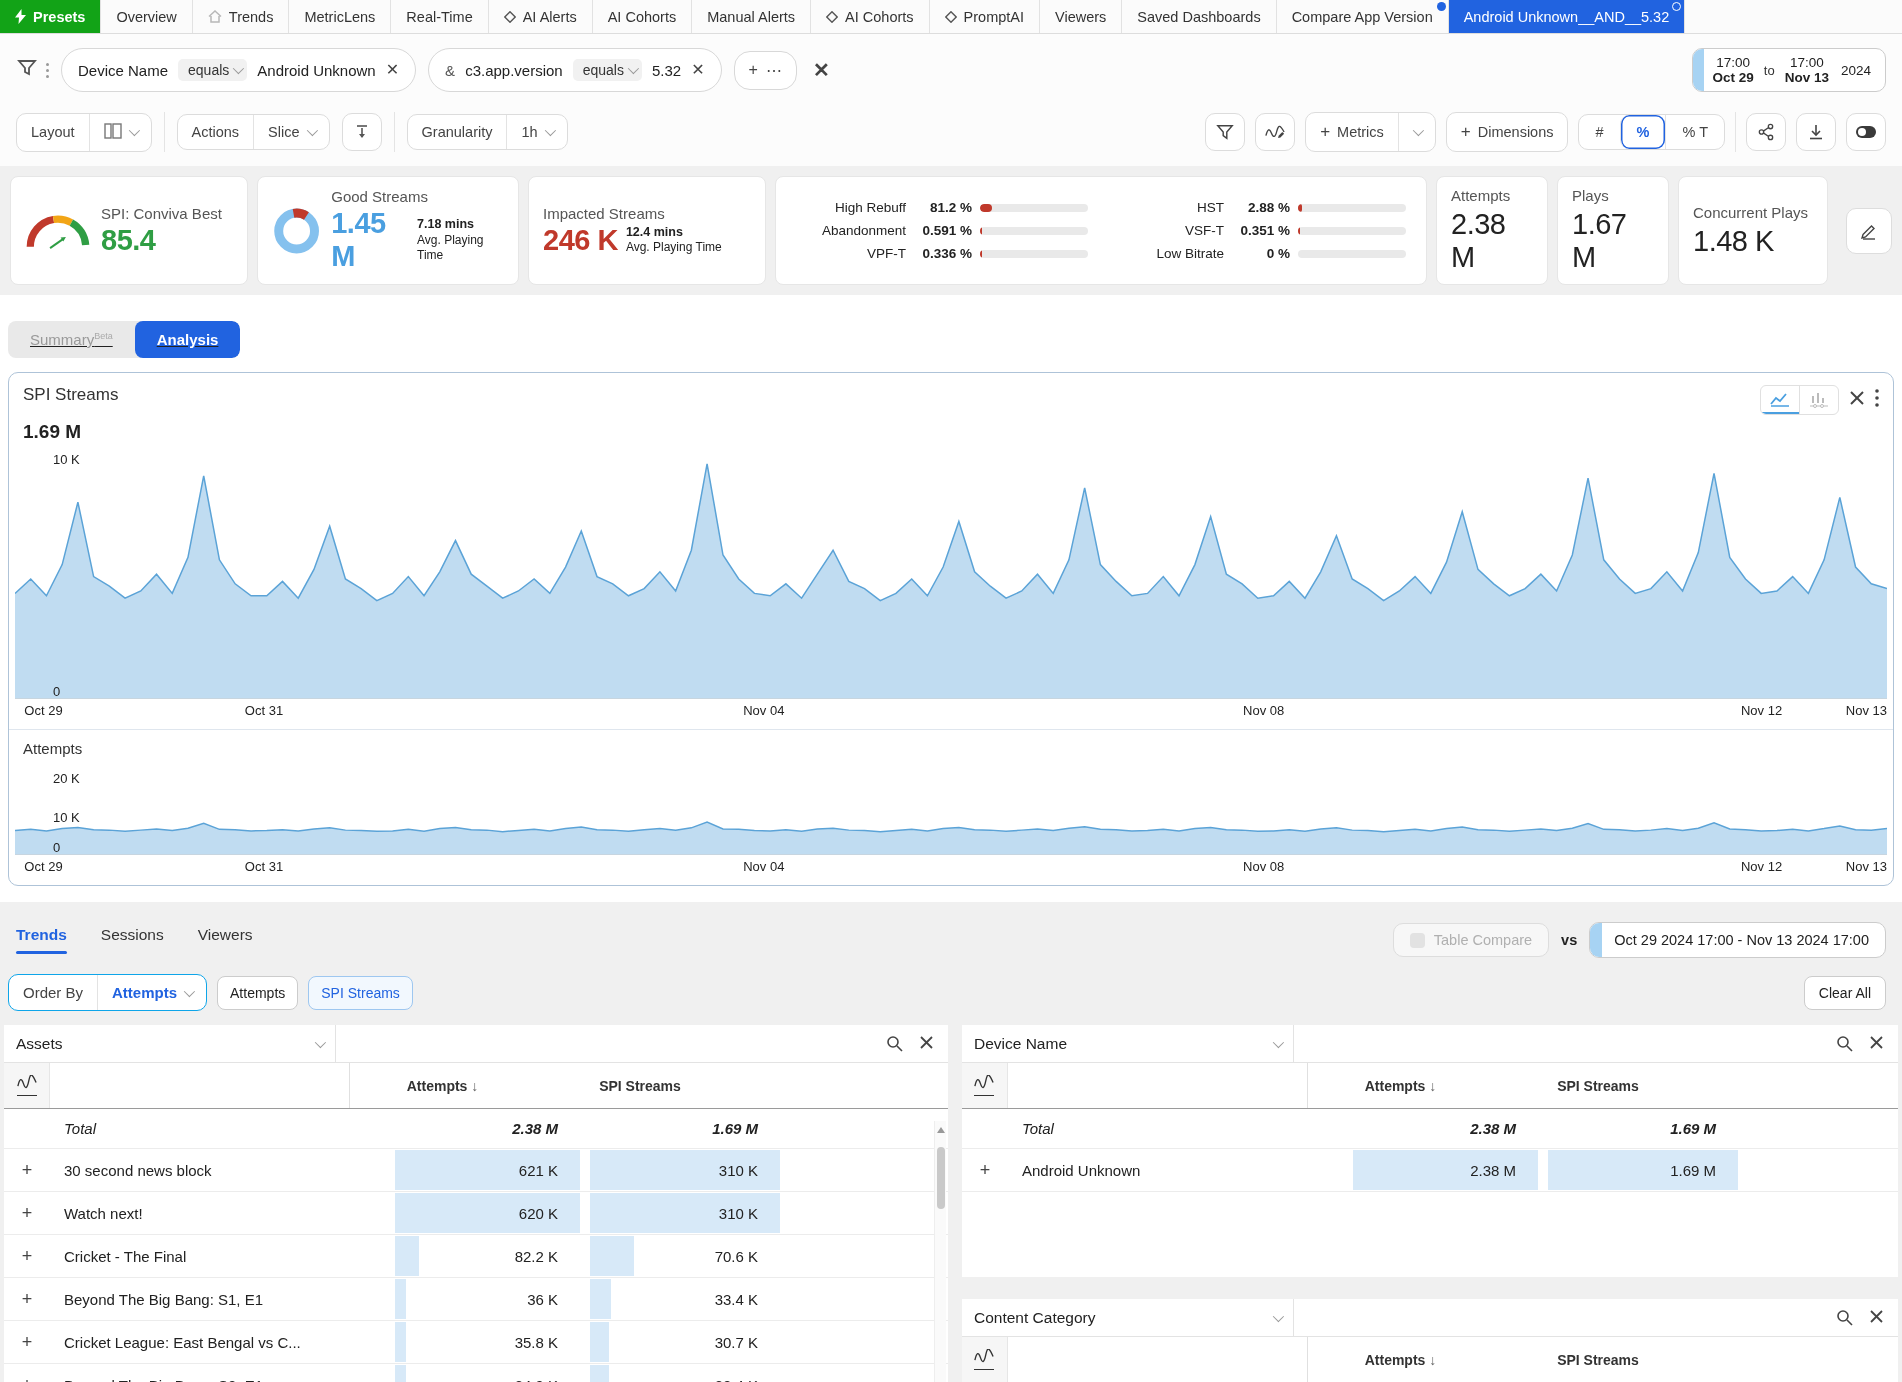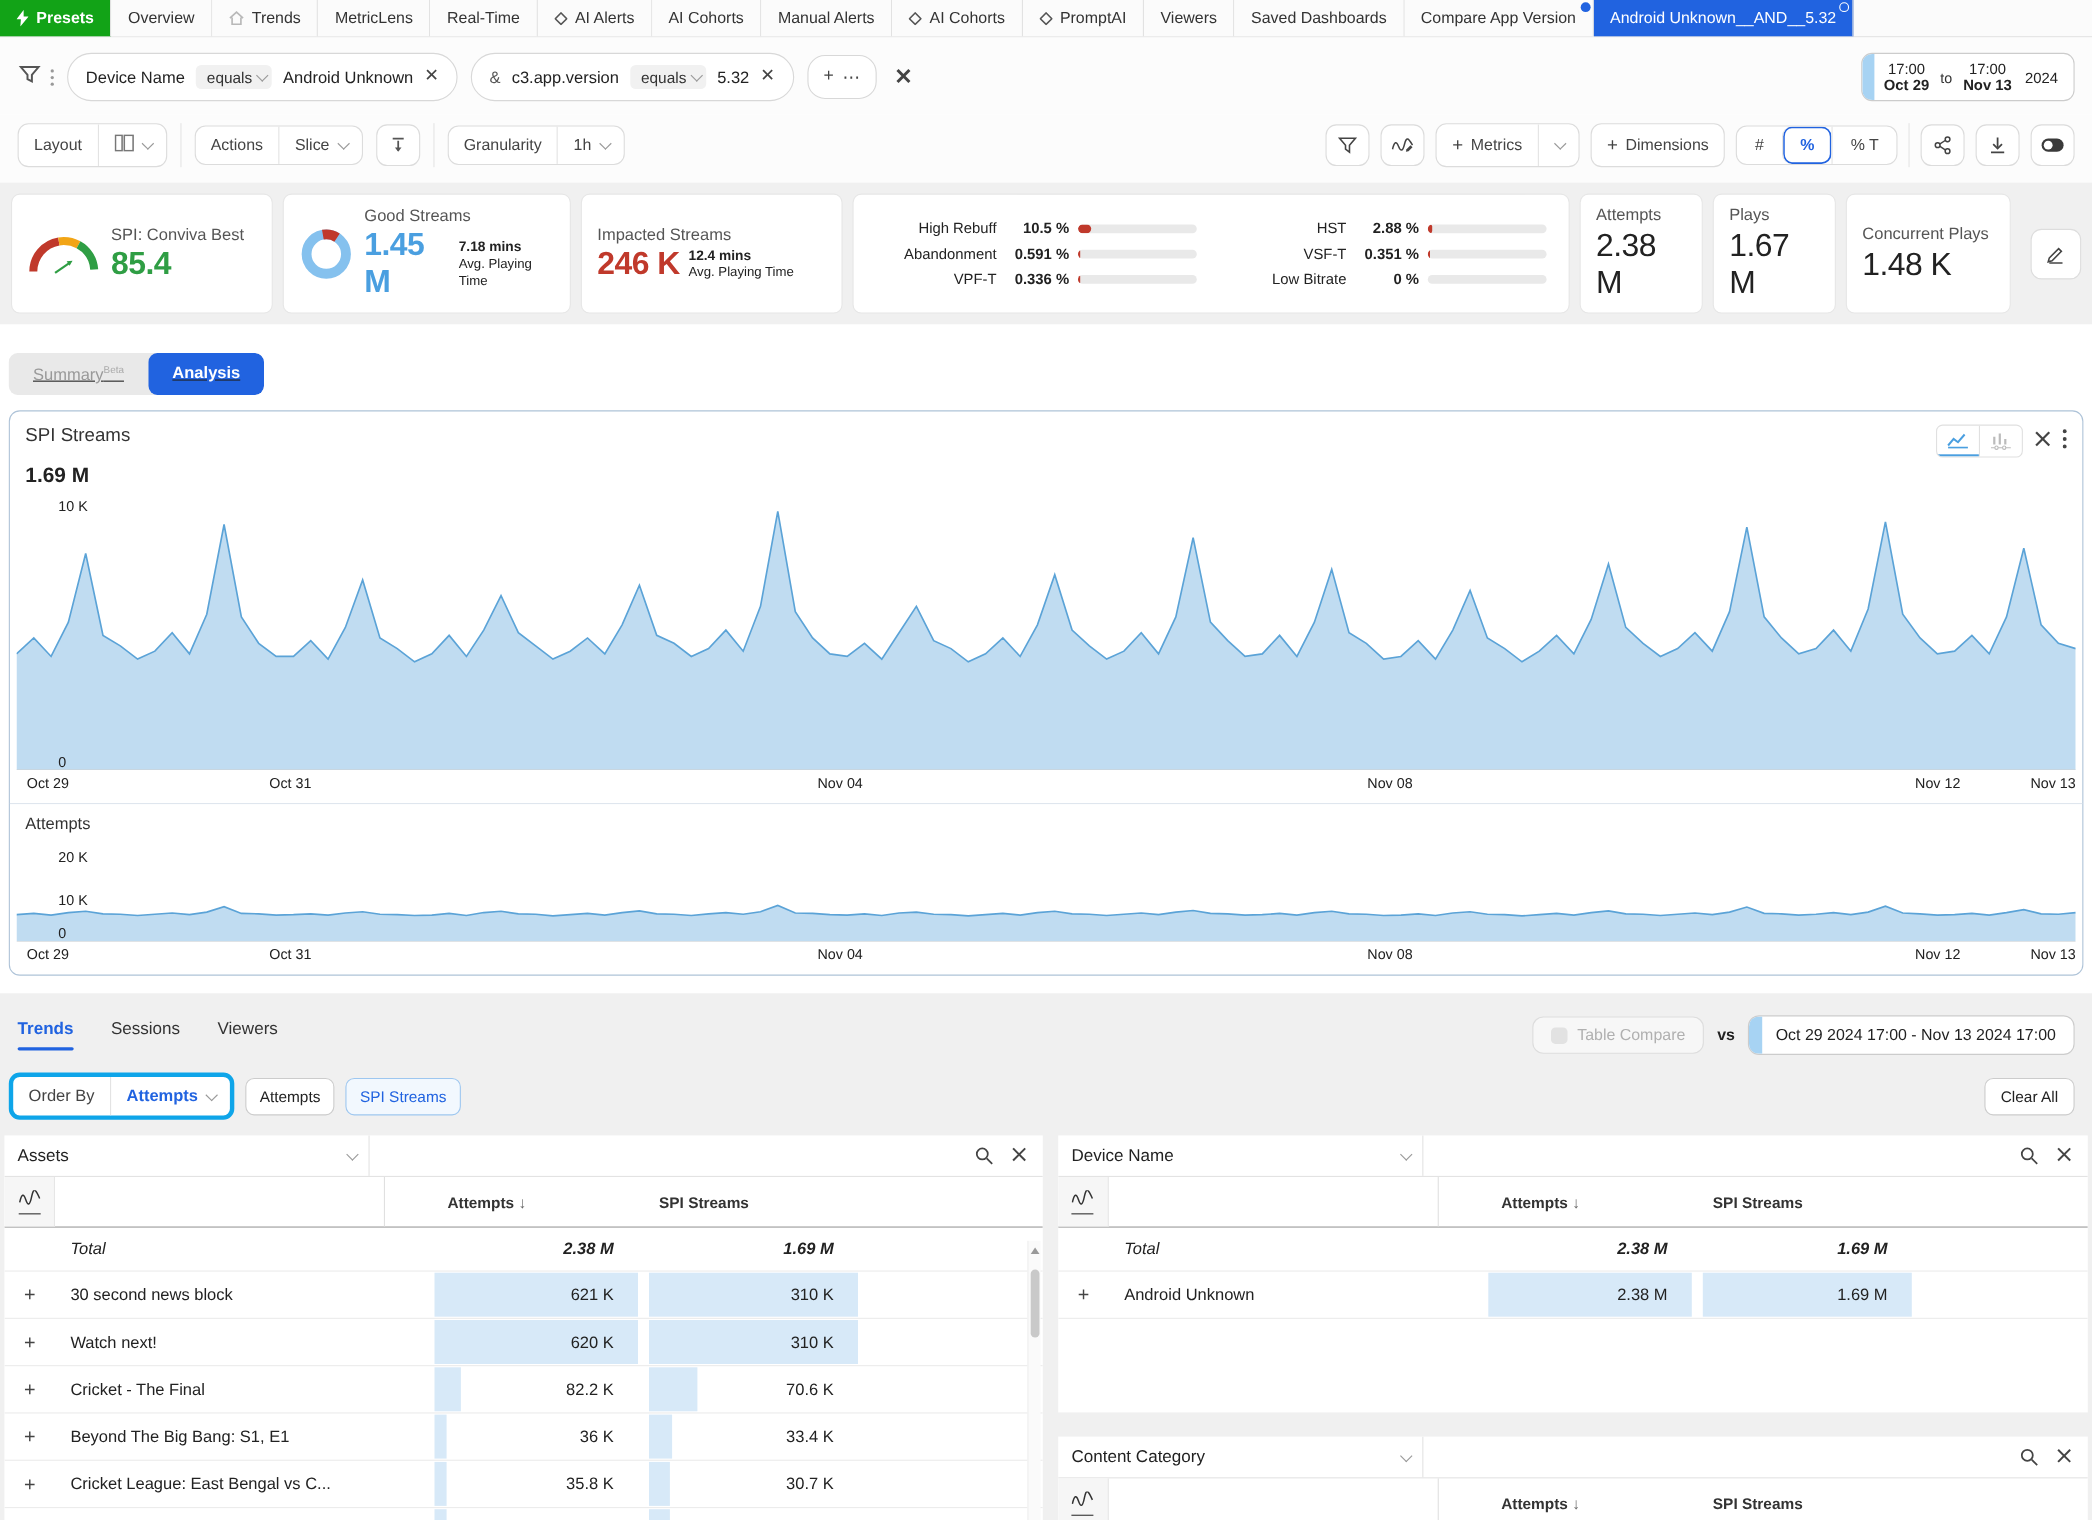--- a/index.html
+++ b/index.html
@@ -112,21 +112,21 @@
   .ttab.active::after { content:""; position:absolute; left:0; right:0; bottom:0; height:3px; background:#2163e0; border-radius:2px; }
   .trow .right { margin-left:auto; display:flex; align-items:center; gap:12px; }
   .tc-chip { display:flex; align-items:center; gap:9px; border:1px solid #ddd; border-radius:10px; background:#f7f7f7;
              padding:8px 16px; color:#b0b0b0; font-size:14.5px;text-align:right; }
   .tc-box { width:15px; height:15px; background:#e2e2e2; border-radius:4px; }
   .vs { font-weight:bold; font-size:14.5px; color:#222; }
   .cmp-range { position:relative; border:1px solid #ccc; border-radius:10px; background:#fff; overflow:hidden;
                padding:9px 16px 9px 24px; font-size:14.5px; cursor:pointer; }
   .cmp-range::before { content:""; position:absolute; left:0; top:0; bottom:0; width:12px; background:#a7d3f3; }
   .orow { display:flex; align-items:center; gap:10px; padding:16px 16px 14px 8px; }
-  .ob-group { display:flex; border:4px solid #0ea5e9; border-radius:10px; background:#fff; overflow:hidden; }
+  .ob-group { display:flex; border:1px solid #0ea5e9; border-radius:10px; background:#fff; overflow:hidden; }
   .ob-group .tseg { font-size:15px; }
   .ob-val { color:#2163e0; font-weight:bold; }
   .mchip { border:1px solid #ccc; border-radius:8px; background:#fff; padding:8px 12px; font-size:14px; color:#222; cursor:pointer; }
   .mchip.sel { border-color:#9ec7f0; color:#2163e0; background:#f2f8fe; }
   .clearall { margin-left:auto; border:1px solid #ccc; border-radius:8px; background:#fff; padding:8px 14px; font-size:14px; cursor:pointer; }
 
   
   .panels { display:flex; gap:14px; padding:0 4px; align-items:flex-start; height:366px; overflow:hidden; }
   .panel { background:#fff; overflow:hidden; position:relative; }
   .panel.assets { width:946px; height:420px; }
@@ -422,21 +422,21 @@
           <b>12.4 mins</b><br><span>Avg. Playing Time</span>
         </div>
       </div>
     </div>
   </div>
 
   <div class="card qcard">
     <div class="qcol" id="qleft">
         <div class="qrow">
           <span class="qlabel">High Rebuff</span>
-          <span class="qval">10.5 %</span>
+          <span class="qval">81.2 %</span>
           <span class="qtrack">
             <span class="qfill" style="width:11%"></span>
           </span>
         </div>
         <div class="qrow">
           <span class="qlabel">Abandonment</span>
           <span class="qval">0.591 %</span>
           <span class="qtrack">
             <span class="qfill" style="width:2%"></span>
           </span>

